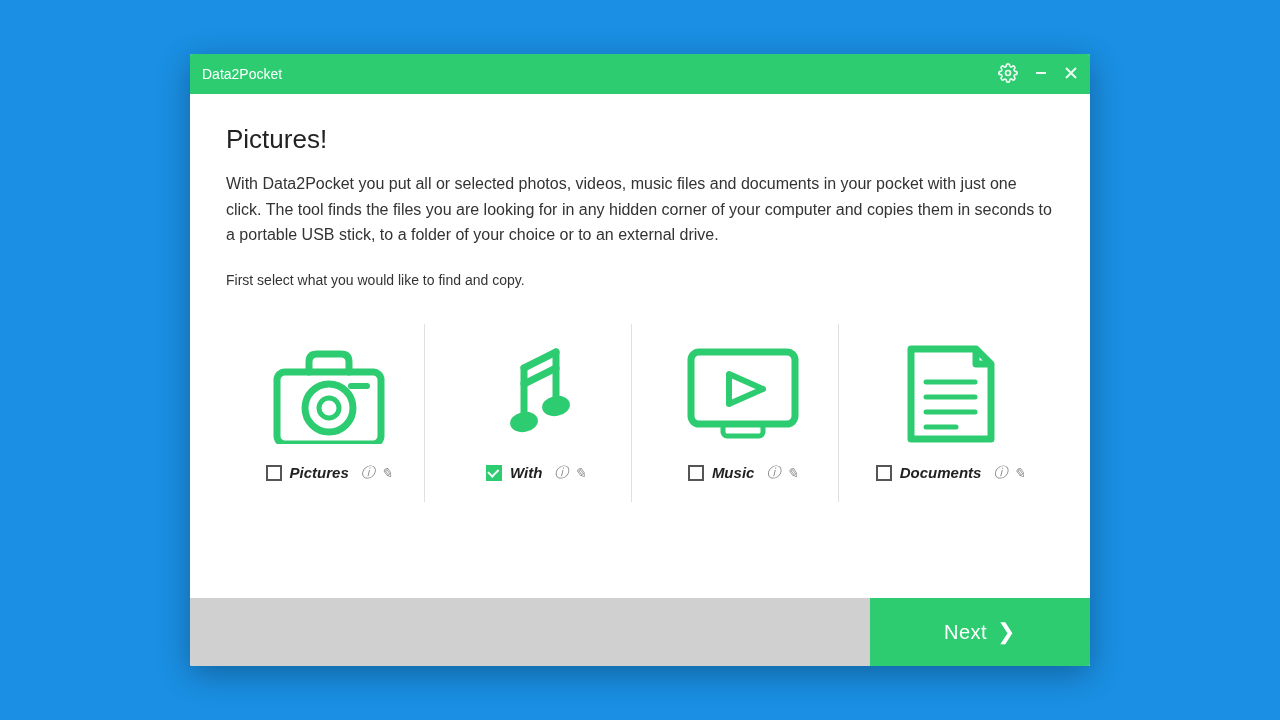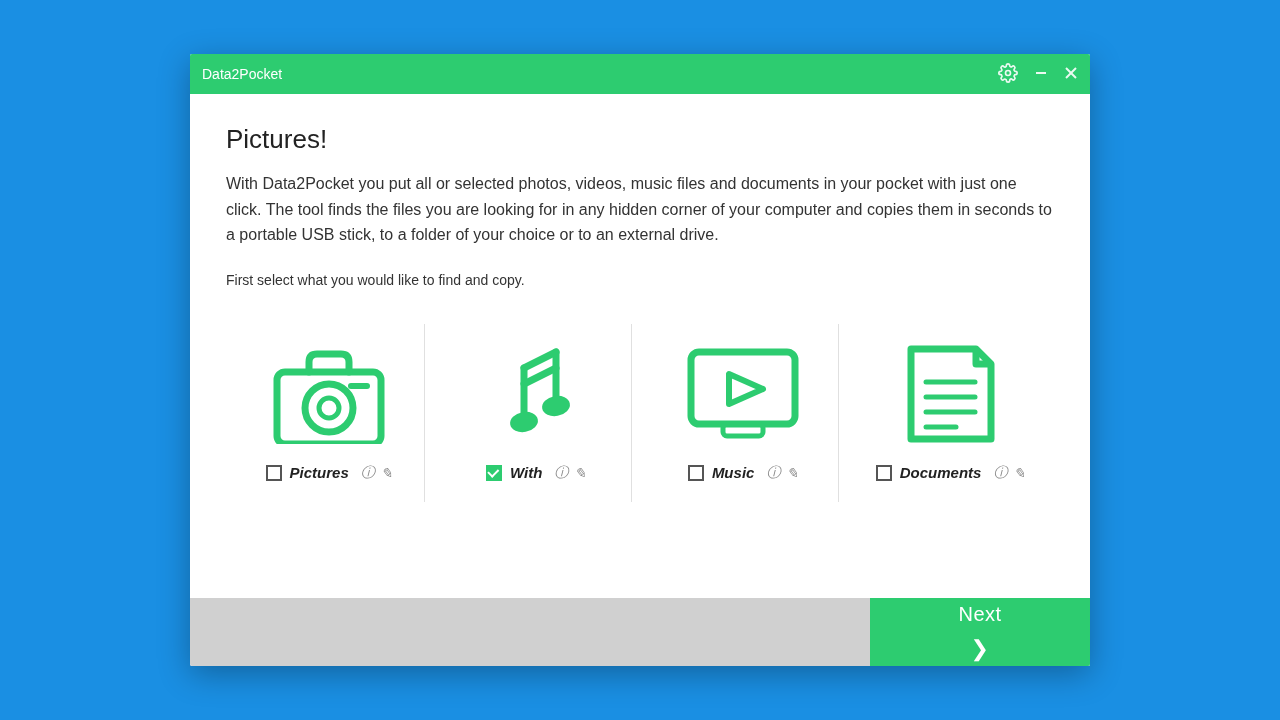--- a/index.html
+++ b/index.html
@@ -185,21 +185,20 @@
       height: 68px;
       width: 220px;
       font-size: 20px;
       font-weight: 400;
       display: flex;
       align-items: center;
       justify-content: center;
       gap: 10px;
       cursor: pointer;
       letter-spacing: 0.5px;
-      flex-direction: column;
     }
 
     .chevron-right {
       font-size: 22px;
       font-weight: 300;
     }
 
     
   </style>
 </head>

